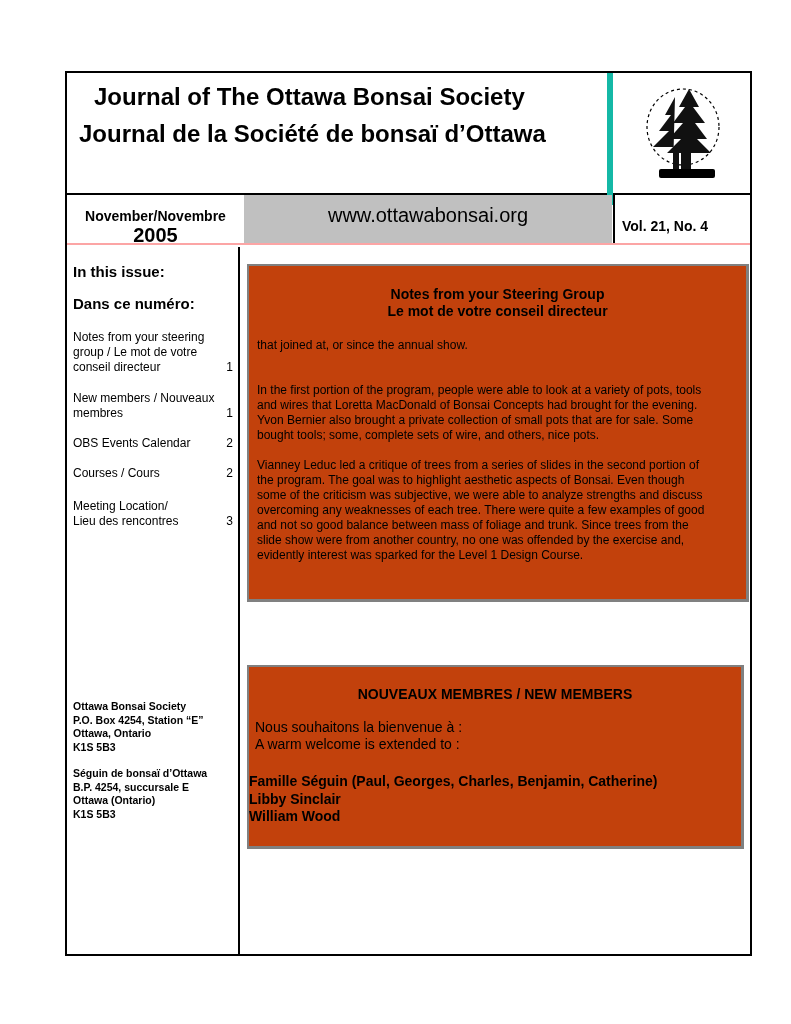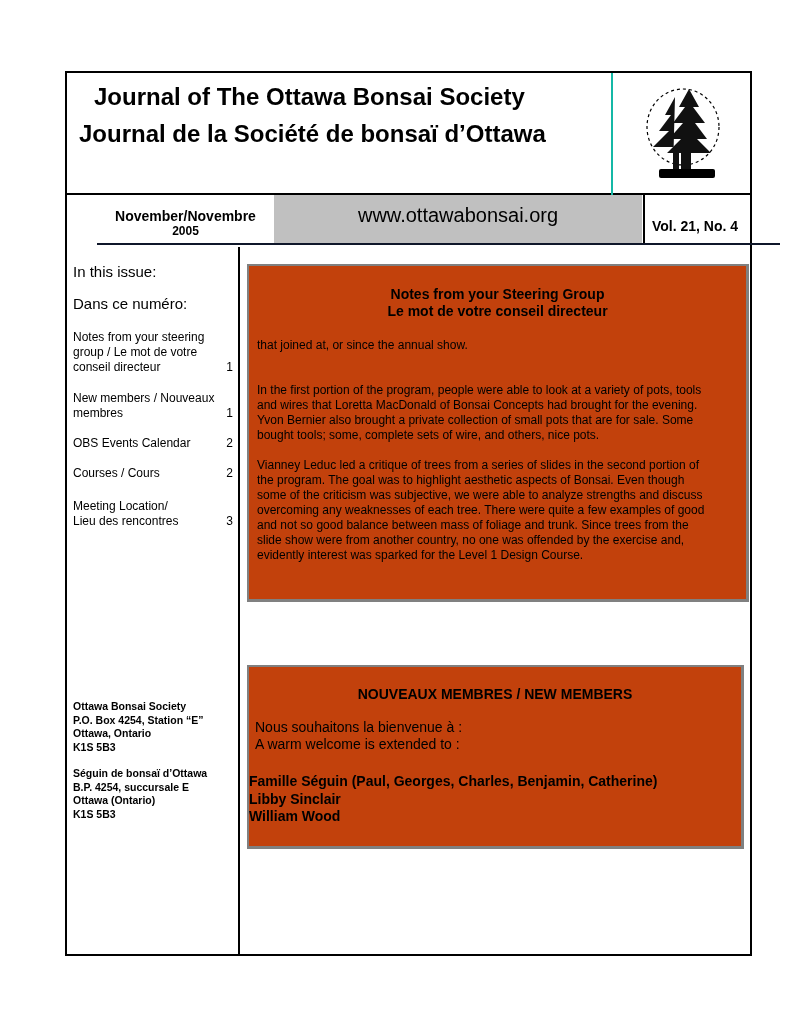--- a/index.html
+++ b/index.html
@@ -13,66 +13,65 @@
       width: 687px; height: 885px;
       border: 2px solid #000;
     }
     
     .hdr {
       position: absolute; left: 0; top: 0; width: 683px; height: 122px;
       border-bottom: 2px solid #000;
     }
     .hdr-titles {
       position: absolute; left: 0; top: 0; width: 546px; height: 132px;
-      border-right: 2px solid #14b8a6;
+      border-right: 6px solid #14b8a6;
     }
     .title-en {
       position: absolute; left: 27px; top: 10px;
       font-size: 24px; font-weight: bold; letter-spacing: 0;
     }
     .title-fr {
       position: absolute; left: 12px; top: 47px;
       font-size: 24px; font-weight: bold;
     }
     .hdr-logo {
       position: absolute; left: 548px; top: 0; width: 135px; height: 120px;
     }
     .hdr-logo svg { position: absolute; left: 28px; top: 12px; }
 
     
     .daterow {
       position: absolute; left: 0; top: 122px; width: 683px; height: 50px;
-      border-bottom: 2px solid #0f172a;
-      margin-left: 30px;
+      border-bottom: 2px solid #fca5a5;
     }
     .date-cell {
       position: absolute; left: 0; top: 0; width: 177px; height: 48px;
       text-align: center; font-weight: bold;
     }
     .date-month { display: block; font-size: 14px; margin-top: 13px; }
-    .date-year { display: block; font-size: 12px; margin-top: 0px; }
+    .date-year { display: block; font-size: 20px; margin-top: 0px; }
     .url-cell {
       position: absolute; left: 177px; top: 0; width: 368px; height: 48px;
       background: #c0c0c0;
       text-align: center;
     }
     .url-cell span { display: inline-block; font-size: 20px; margin-top: 9px; }
     .vol-cell {
       position: absolute; left: 546px; top: 0; width: 137px; height: 48px;
       border-left: 2px solid #000;
       font-weight: bold; font-size: 14px;
     }
     .vol-cell span { position: absolute; left: 7px; top: 23px; }
 
     
     .sidebar {
       position: absolute; left: 0; top: 174px; width: 173px; height: 709px;
       border-right: 2px solid #000;
     }
-    .sb-h { position: absolute; left: 6px; font-size: 15px; font-weight: normal; }
+    .sb-h { position: absolute; left: 6px; font-size: 15px; font-weight: bold; }
     .toc-item {
       position: absolute; left: 6px; width: 160px; font-size: 12px; line-height: 15px;
     }
     .toc-item .pg { position: absolute; right: 0; bottom: 0; }
     .addr {
       position: absolute; left: 6px; font-size: 10.5px; font-weight: bold; line-height: 13.5px;
     }
 
     .main { position: absolute; left: 175px; top: 174px; width: 508px; height: 709px; }
     .box {

